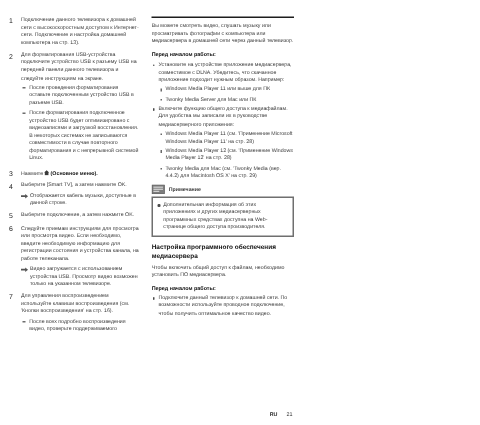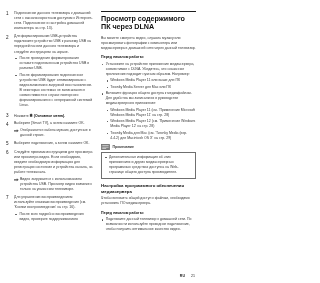--- a/index.html
+++ b/index.html
@@ -328,21 +328,20 @@
         </ul>
       </div>
     </div>
 
   </div>
 
   <div class="col col-right">
 
     <div class="rule"></div>
 
-    <h1 class="sec">Просмотр содержимого ПК через DLNA</h1>
 
     <p class="lead">Вы можете смотреть видео, слушать музыку или просматривать фотографии с компьютера или медиасервера в домашней сети через данный телевизор.</p>
 
     <h3 class="minor">Перед началом работы:</h3>
 
     <ul class="b1">
       <li>
         <span>Установите на устройстве приложение медиасервера, совместимое с DLNA. Убедитесь, что скачанное приложение подходит нужным образом. Например:</span>
         <ul class="b2">
           <li>Windows Media Player 11 или выше для ПК</li>

